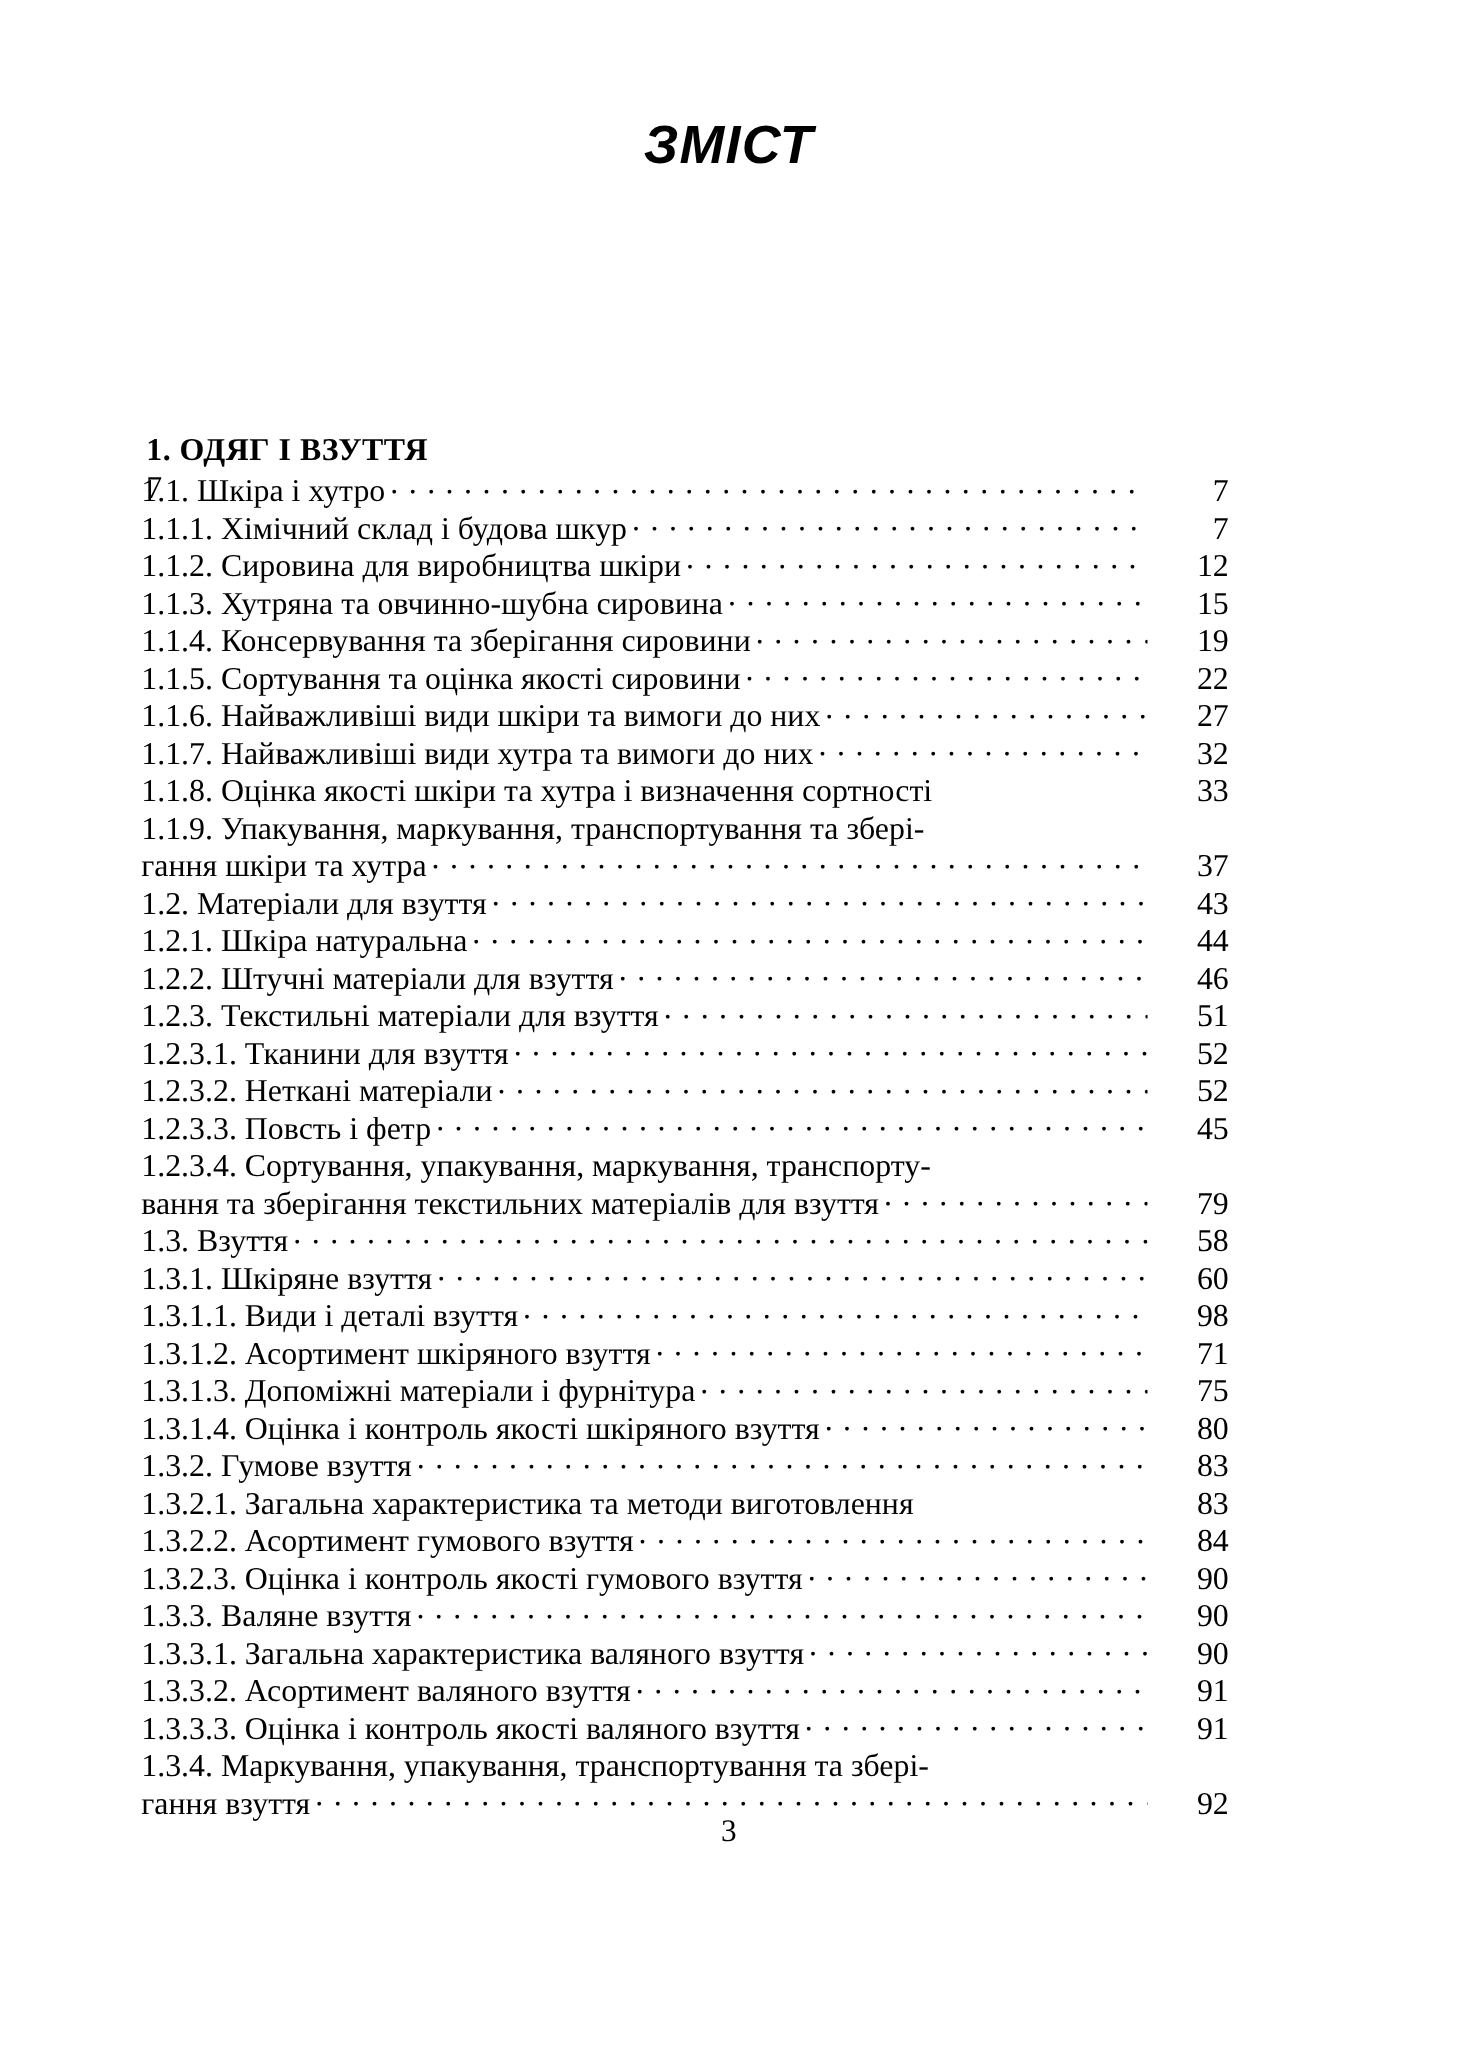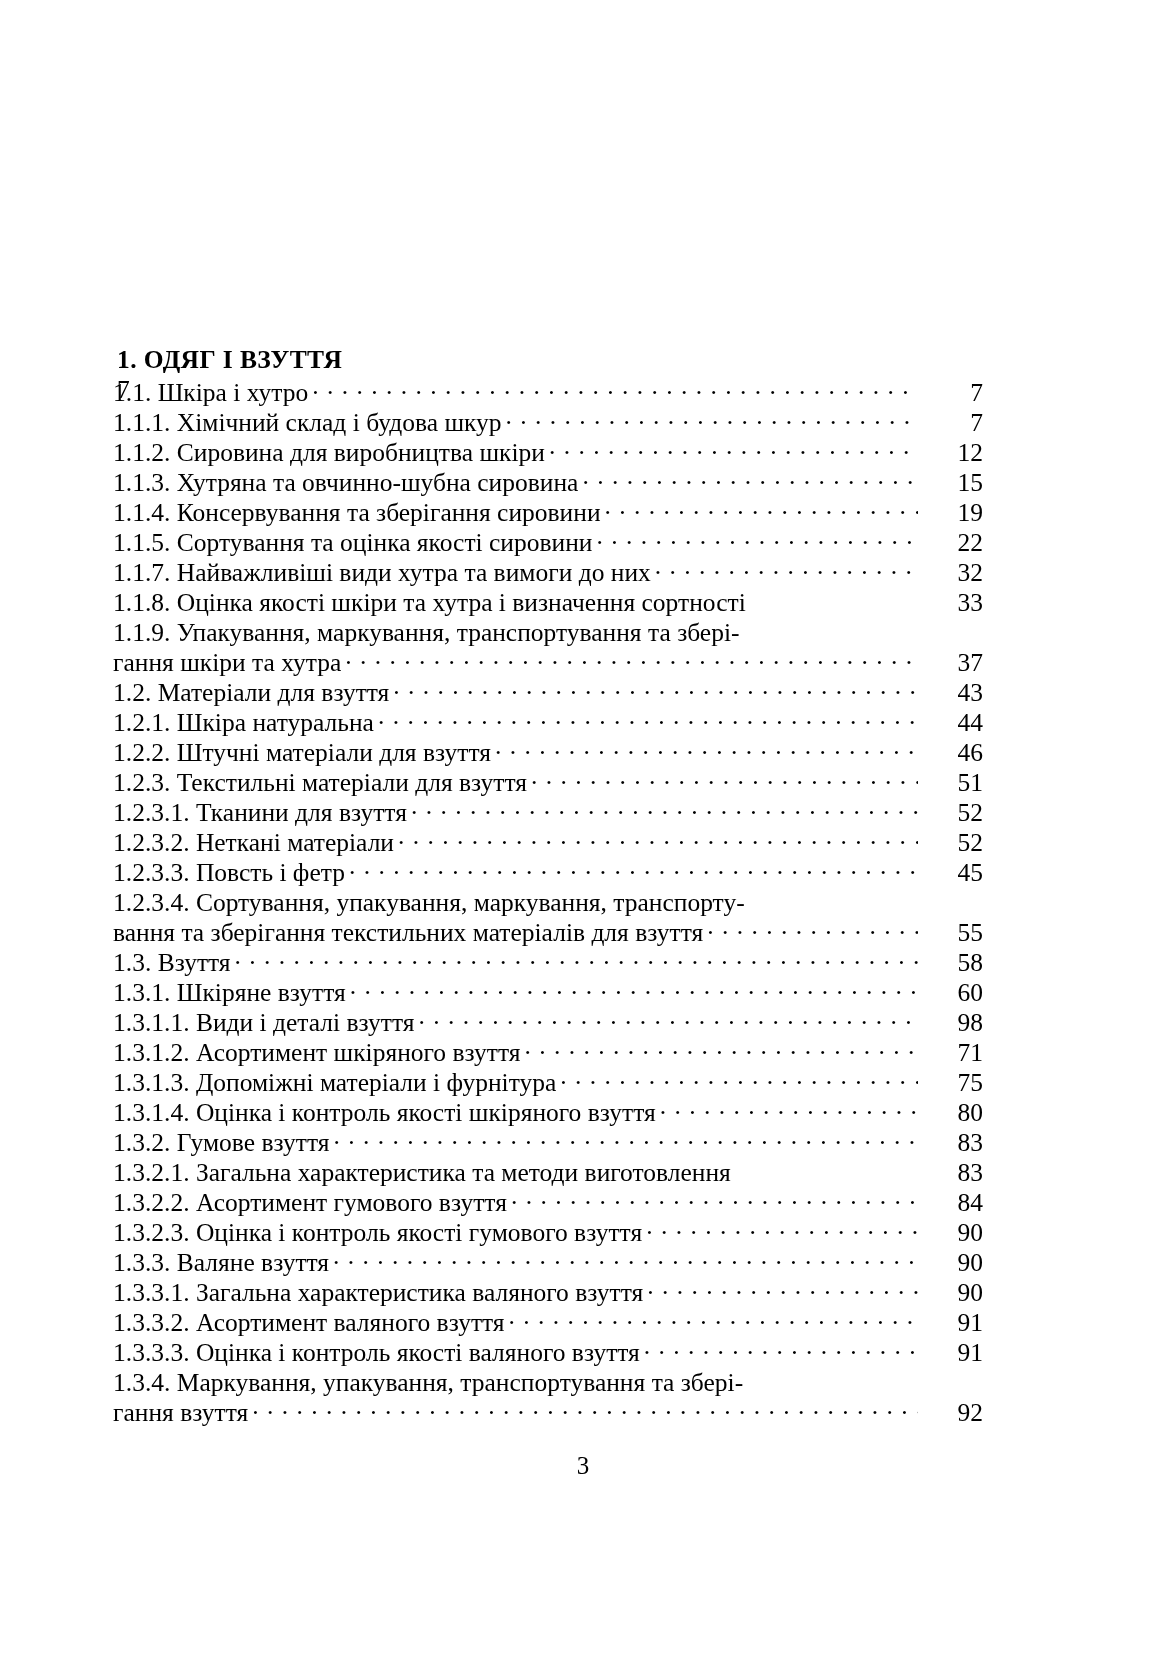--- a/index.html
+++ b/index.html
@@ -93,20 +93,21 @@
     width: 1166px;
     text-align: center;
     font-size: 25px;
   }
 </style>
 </head>
 <body>
 
 <div class="page">
 
+  <div class="doc-title">ЗМІСТ</div>
 
   <div class="toc" id="toc-list">
       <div class="toc-row lvl1">
         <span class="toc-label bold">1. ОДЯГ І ВЗУТТЯ</span>
         <span class="toc-dots"></span>
         <span class="toc-page">7</span>
       </div>
       <div class="toc-row lvl2">
         <span class="toc-label">1.1. Шкіра і хутро</span>
         <span class="toc-dots"></span>
@@ -131,20 +132,25 @@
         <span class="toc-label">1.1.4. Консервування та зберігання сировини</span>
         <span class="toc-dots"></span>
         <span class="toc-page">19</span>
       </div>
       <div class="toc-row lvl2">
         <span class="toc-label">1.1.5. Сортування та оцінка якості сировини</span>
         <span class="toc-dots"></span>
         <span class="toc-page">22</span>
       </div>
       <div class="toc-row lvl2">
+        <span class="toc-label">1.1.6. Найважливіші види шкіри та вимоги до них</span>
+        <span class="toc-dots"></span>
+        <span class="toc-page">27</span>
+      </div>
+      <div class="toc-row lvl2">
         <span class="toc-label">1.1.7. Найважливіші види хутра та вимоги до них</span>
         <span class="toc-dots"></span>
         <span class="toc-page">32</span>
       </div>
       <div class="toc-row lvl2">
         <span class="toc-label">1.1.8. Оцінка якості шкіри та хутра і визначення сортності</span>
         <span class="toc-dots nodots"></span>
         <span class="toc-page">33</span>
       </div>
       <div class="toc-row lvl2">
@@ -193,21 +199,21 @@
         <span class="toc-page">45</span>
       </div>
       <div class="toc-row lvl2">
         <span class="toc-label italic">1.2.3.4. Сортування, упакування, маркування, транспорту-</span>
         <span class="toc-dots nodots"></span>
         <span class="toc-page empty"></span>
       </div>
       <div class="toc-row lvl2">
         <span class="toc-label italic">вання та зберігання текстильних матеріалів для взуття</span>
         <span class="toc-dots"></span>
-        <span class="toc-page">55</span>
+        <span class="toc-page">79</span>
       </div>
       <div class="toc-row lvl2">
         <span class="toc-label">1.3. Взуття</span>
         <span class="toc-dots"></span>
         <span class="toc-page">58</span>
       </div>
       <div class="toc-row lvl2">
         <span class="toc-label">1.3.1. Шкіряне взуття</span>
         <span class="toc-dots"></span>
         <span class="toc-page">60</span>

